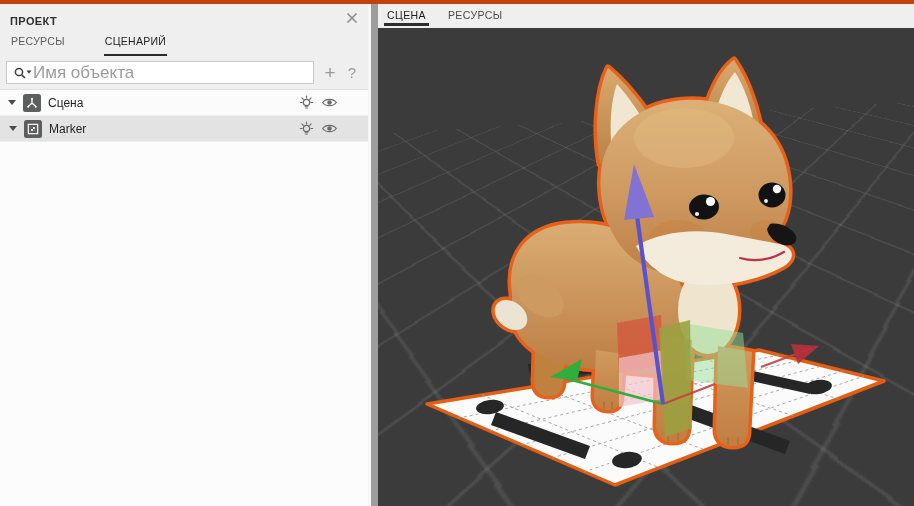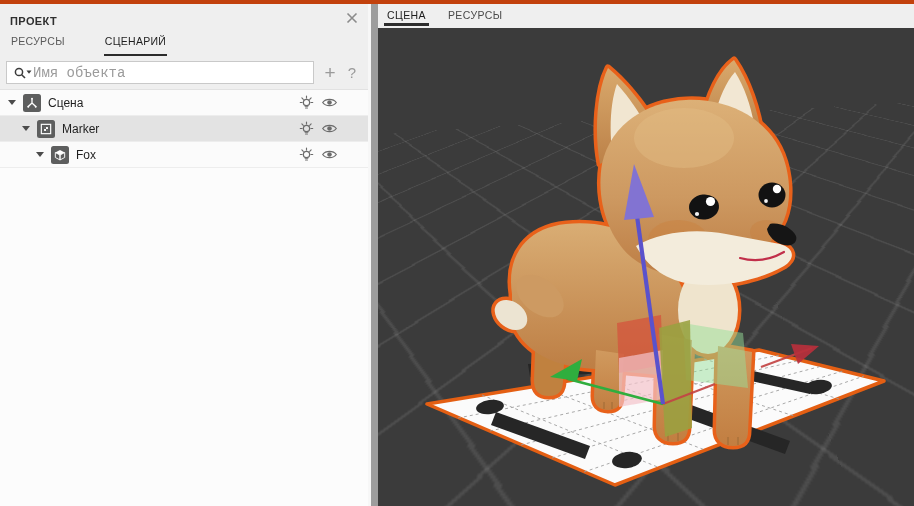--- a/index.html
+++ b/index.html
@@ -11,22 +11,22 @@
   .left-panel { position:absolute; left:0; top:0; width:368px; height:506px; background:#fcfcfc; }
   .panel-top { background:#efefef; }
   .panel-header { position:relative; height:28px; padding:7px 10px 0 10px; }
   .panel-title { font-size:11px; font-weight:bold; color:#2f2f2f; letter-spacing:.4px; }
   .close-btn { position:absolute; right:8px; top:6px; width:16px; height:16px; cursor:pointer; }
   .panel-tabs { height:24px; padding-left:10px; display:flex; gap:38px; }
   .ltab { font-size:10.5px; color:#5a5a5a; letter-spacing:.3px; padding:3px 1px 4px 1px; cursor:pointer; }
   .ltab.active { color:#1e1e1e; border-bottom:2px solid #2b2b2b; }
   .search-row { height:34px; display:flex; align-items:center; padding:0 6px; background:#efefef; border-bottom:1px solid #e2e2e2; }
   .search-box { flex:1; height:23px; background:#fff; border:1px solid #c9c9c9; display:flex; align-items:center; padding:0 6px; }
-  .search-box input { border:none; outline:none; flex:1; font-size:14px; color:#333; background:transparent;
-      font-family:Liberation Mono, monospace; }
+  .search-box input { border:none; outline:none; flex:1; font-size:17px; color:#333; background:transparent;
+      font-family:Liberation Sans, sans-serif; }
   .search-box input::placeholder { color:#9b9b9b; }
   .mini-btn { width:20px; text-align:center; color:#9a9a9a; cursor:pointer; user-select:none; }
   .plus-btn { font-size:19px; line-height:18px; font-weight:400; margin-left:6px; }
   .help-btn { font-size:15px; margin-left:2px; }
 
   .tree { background:#fcfcfc; }
   .tree-row { height:26px; display:flex; align-items:center; border-bottom:1px solid #ededed; background:#fbfbfb; cursor:default; }
   .tree-row.selected { background:#e3e3e3; }
   .caret { width:0; height:0; border-left:4.5px solid transparent; border-right:4.5px solid transparent;
       border-top:5.5px solid #4b4b4b; margin-right:7px; cursor:pointer; flex:none; }
@@ -112,21 +112,21 @@
           </span>
           <span class="act">
             <svg width="17" height="17" viewBox="0 0 18 18">
               <path d="M1.8,9 C5,4.6 13,4.6 16.2,9 C13,13.4 5,13.4 1.8,9 Z" stroke="#6b6b6b" stroke-width="1.3" fill="none"></path>
               <circle cx="9" cy="9" r="2.4" fill="#6b6b6b"></circle>
             </svg>
           </span>
         </span>
       </div>
 
-      <div class="tree-row selected" style="padding-left:22px">
+      <div class="tree-row selected" style="padding-left:9px">
         <span class="caret"></span>
         <span class="obj-ico">
           <svg width="14" height="14" viewBox="0 0 18 18">
             <rect x="3" y="3" width="12" height="12" stroke="#fff" stroke-width="1.5" fill="none"></rect>
             <rect x="6.5" y="6.5" width="5" height="5" fill="#fff"></rect>
             <rect x="6.5" y="6.5" width="2.5" height="2.5" fill="#5d5e5e"></rect>
             <rect x="9" y="9" width="2.5" height="2.5" fill="#5d5e5e"></rect>
           </svg>
         </span>
         <span class="obj-label">Marker</span>
@@ -139,44 +139,20 @@
           </span>
           <span class="act">
             <svg width="17" height="17" viewBox="0 0 18 18">
               <path d="M1.8,9 C5,4.6 13,4.6 16.2,9 C13,13.4 5,13.4 1.8,9 Z" stroke="#6b6b6b" stroke-width="1.3" fill="none"></path>
               <circle cx="9" cy="9" r="2.4" fill="#6b6b6b"></circle>
             </svg>
           </span>
         </span>
       </div>
 
-      <div class="tree-row" style="padding-left:36px">
-        <span class="caret"></span>
-        <span class="obj-ico">
-          <svg width="14" height="14" viewBox="0 0 18 18">
-            <path d="M9,2.6 L15,5.8 L9,9 L3,5.8 Z" fill="#fff"></path>
-            <path d="M15,5.8 L15,12.2 L9,15.4 L9,9 Z M3,5.8 L3,12.2 L9,15.4 L9,9 Z" stroke="#fff" stroke-width="1.2" fill="none"></path>
-          </svg>
-        </span>
-        <span class="obj-label">Fox</span>
-        <span class="row-actions">
-          <span class="act">
-            <svg width="17" height="17" viewBox="0 0 18 18">
-              <circle cx="9" cy="9" r="3.3" stroke="#6b6b6b" stroke-width="1.3" fill="none"></circle>
-              <path d="M7.6,13 h2.8 M8,14.8 h2 M9,4.3 V2.2 M5.6,5.6 L4.1,4.1 M12.4,5.6 L13.9,4.1 M4.4,9 H2.4 M13.6,9 H15.6" stroke="#6b6b6b" stroke-width="1.2" fill="none" stroke-linecap="round"></path>
-            </svg>
-          </span>
-          <span class="act">
-            <svg width="17" height="17" viewBox="0 0 18 18">
-              <path d="M1.8,9 C5,4.6 13,4.6 16.2,9 C13,13.4 5,13.4 1.8,9 Z" stroke="#6b6b6b" stroke-width="1.3" fill="none"></path>
-              <circle cx="9" cy="9" r="2.4" fill="#6b6b6b"></circle>
-            </svg>
-          </span>
-        </span>
-      </div>
     </div>
   </div>
 
   <div class="divider"></div>
 
   <div class="right-panel">
     <div class="right-tabs">
       <span class="rtab active">СЦЕНА</span>
       <span class="rtab">РЕСУРСЫ</span>
     </div>

